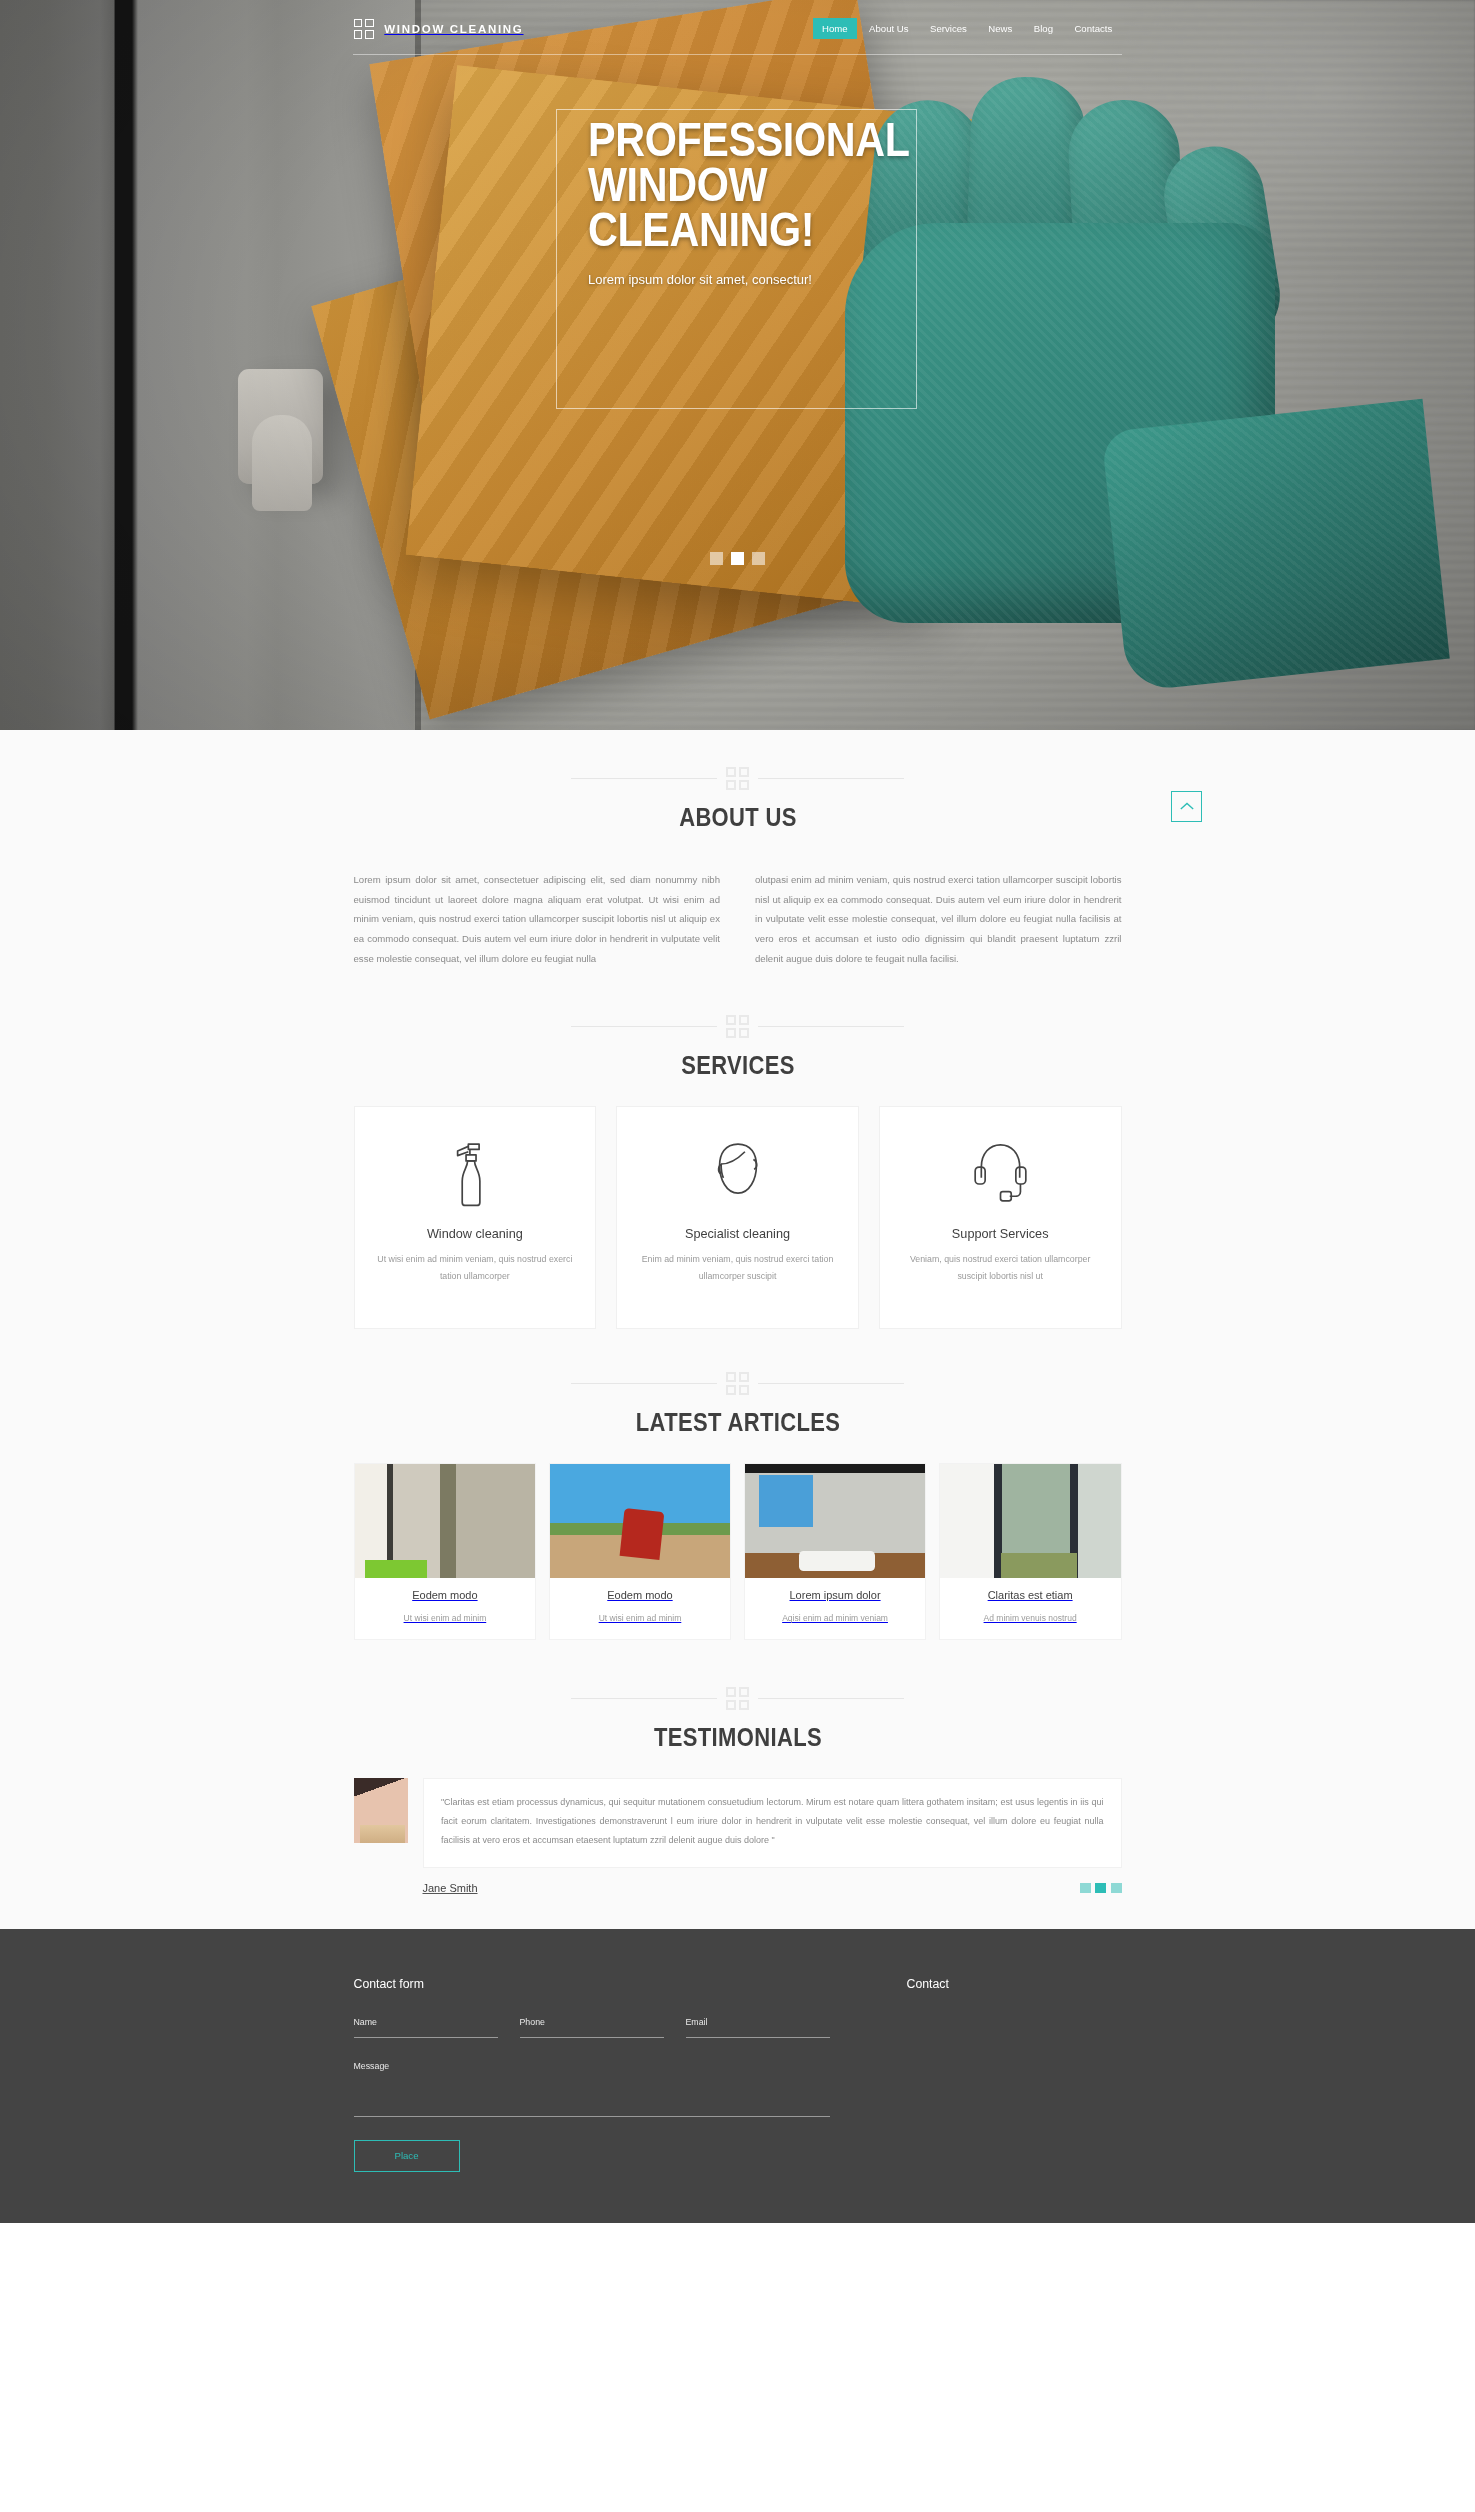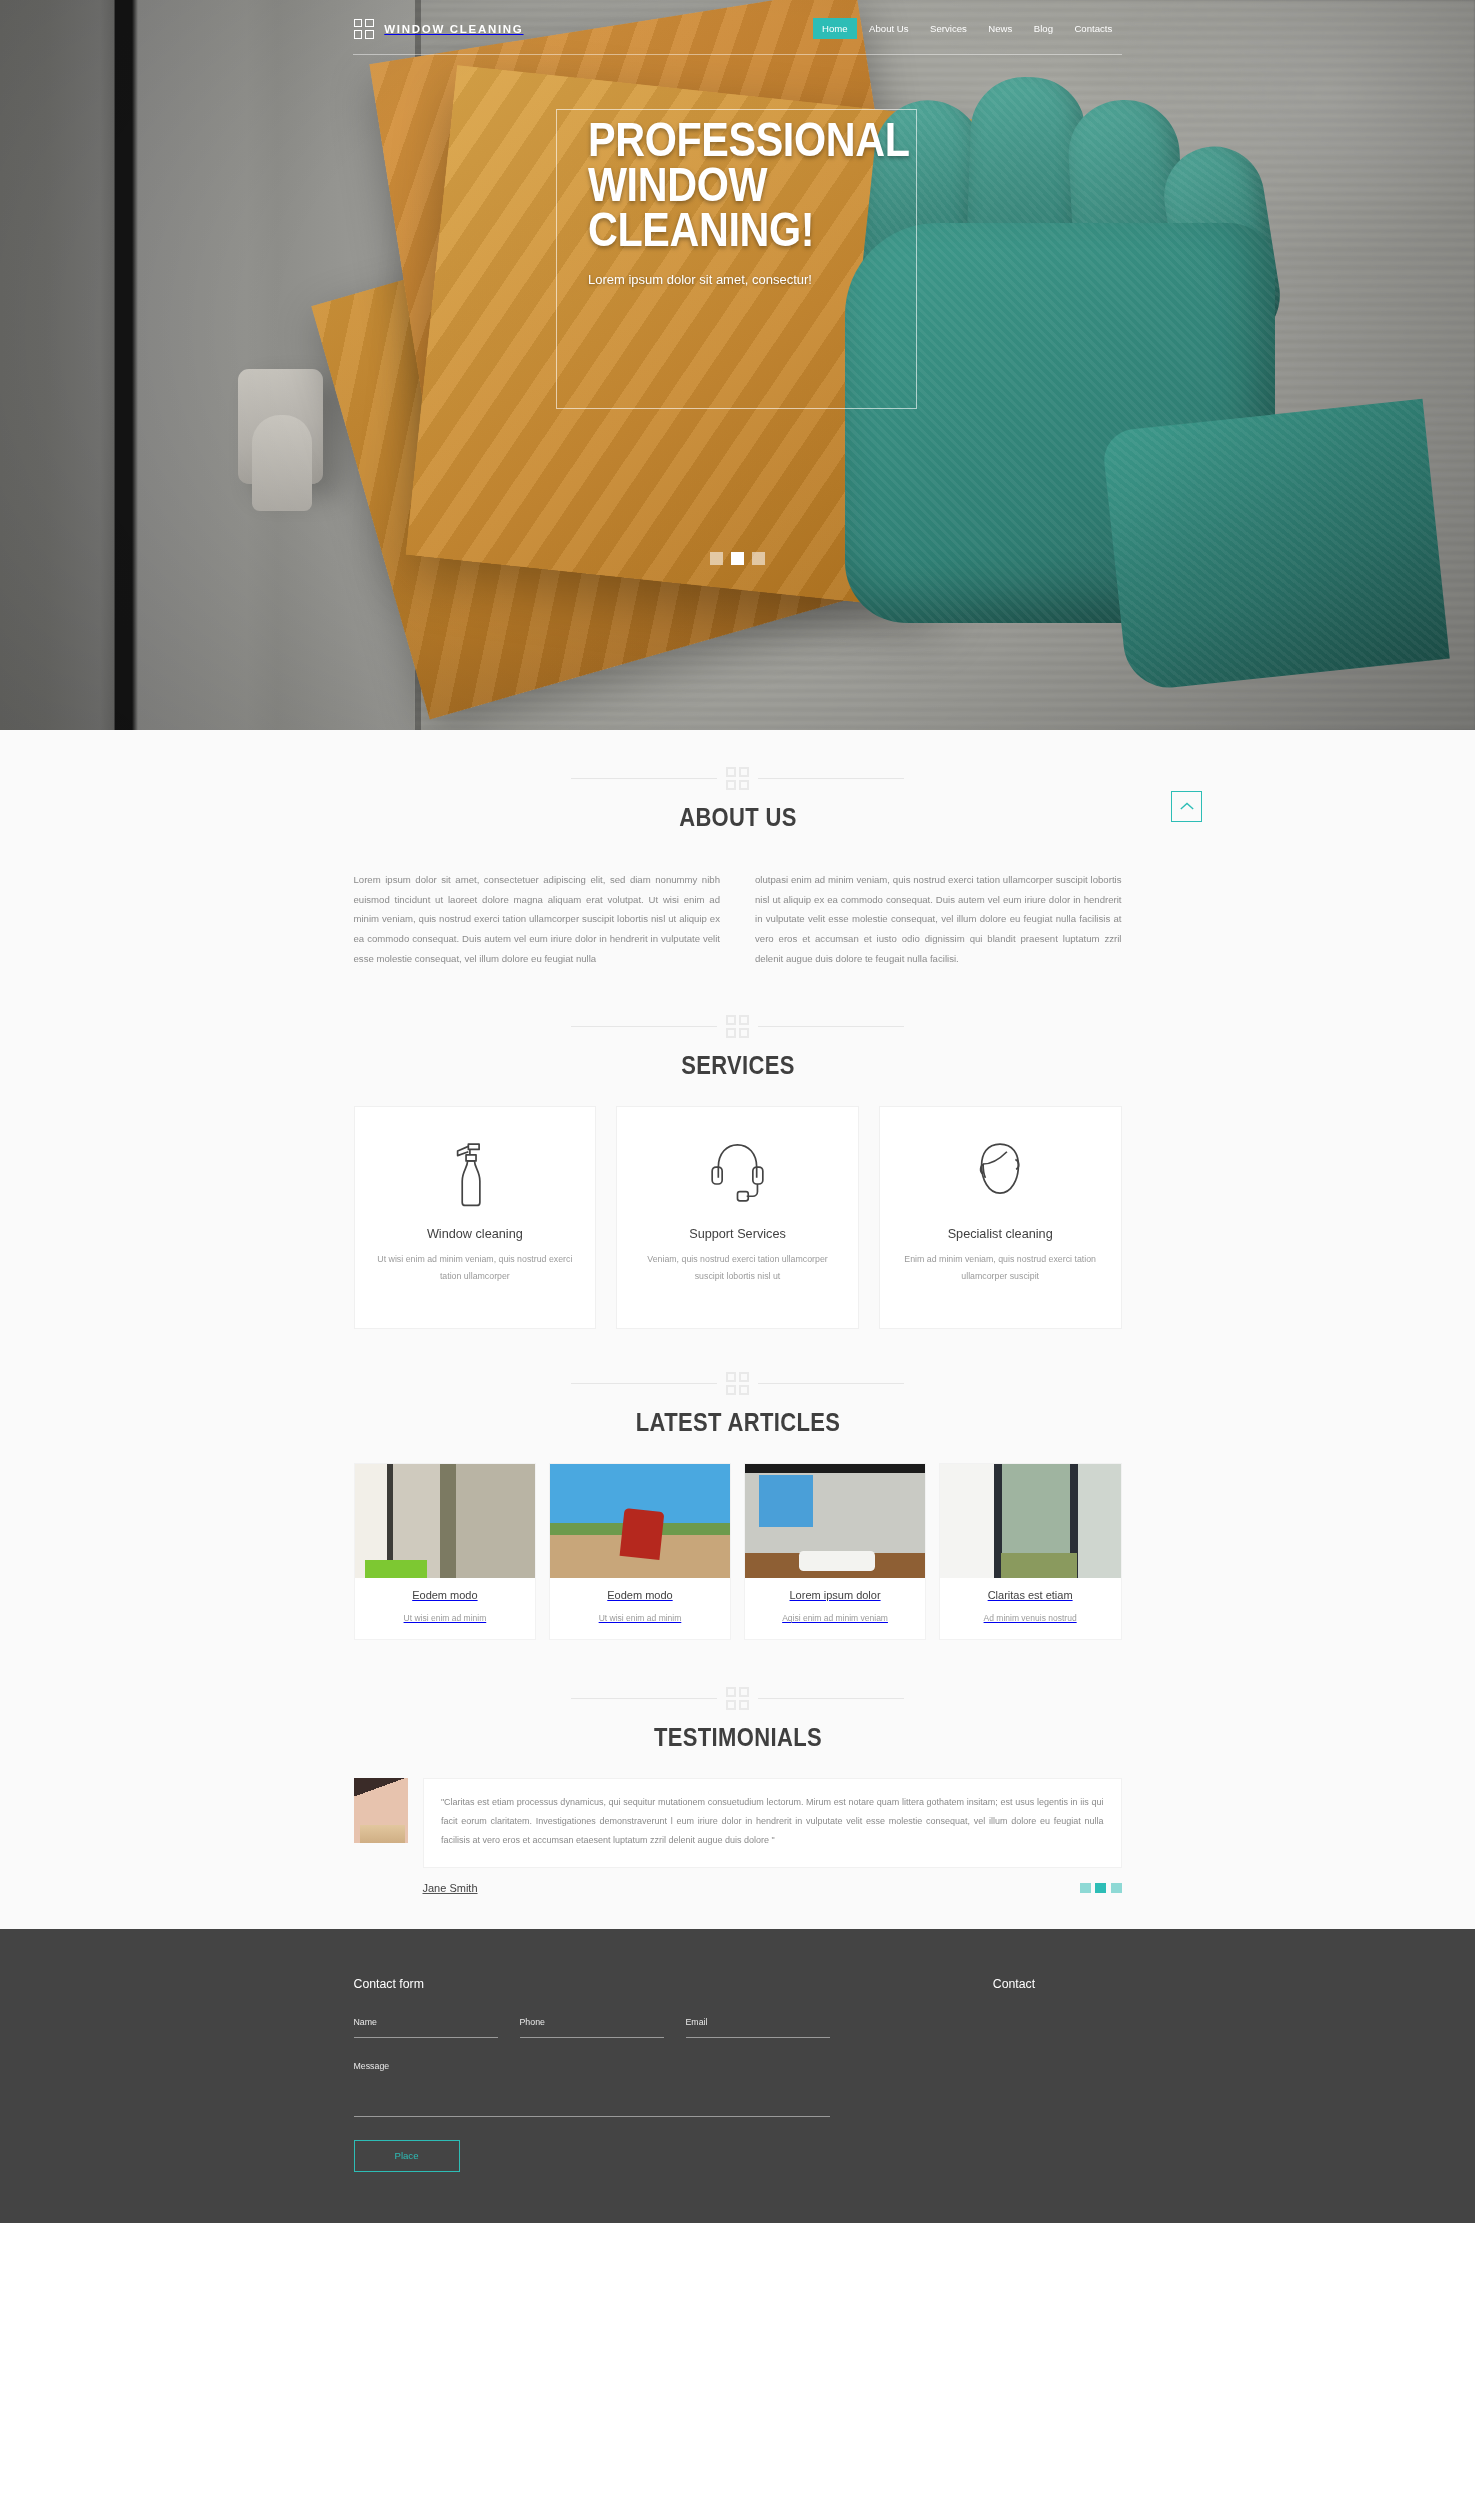--- a/index.html
+++ b/index.html
@@ -286,21 +286,21 @@
     position: absolute; left: 1171px; top: 791px;
     width: 31px; height: 31px; border: 0.8px solid #2dbdb6;
     display: flex; align-items: center; justify-content: center;
     background: #fafafa; z-index: 20;
   }
 
   
   .footer { background: #444444; padding: 48px 0 51px; }
   .f-row { display: flex; }
   .f-left { width: 476px; }
-  .f-right { flex: 1; padding-left: 77px; text-align: center; }
+  .f-right { flex: 1; padding-left: 77px; }
   .f-head { color: #fff; font-size: 12.3px; margin-bottom: 26px; }
   .f-fields { display: flex; gap: 22px; }
   .f-field { flex: 1; }
   .f-field label, .f-msg label { display:block; color:#e9e9e9; font-size: 8.8px; }
   .f-line { height: 0.8px; background: #9a9a9a; margin-top: 10px; }
   .f-msg { margin-top: 23px; }
   .f-msg .f-line { margin-top: 45px; }
   .f-send {
     margin-top: 23px; width: 106px; height: 32px;
     border: 0.8px solid #2dbdb6; background: transparent;
@@ -459,44 +459,44 @@
               <rect x="17" y="18" width="13" height="8"></rect>
               <path d="M19 26 C19 34 12 40 12 52 v28 a4 4 0 0 0 4 4 h15 a4 4 0 0 0 4 -4 V52 c0 -12 -7 -18 -7 -26 z"></path>
             </svg>
           </div>
           <div class="svc-name">Window cleaning</div>
           <div class="svc-desc">Ut wisi enim ad minim veniam, quis nostrud exerci tation ullamcorper</div>
         </div>
 
         <div class="svc-card">
           <div class="svc-icon">
+            <svg width="54" height="66" viewBox="0 0 70 86" fill="none" stroke="#444" stroke-width="2.2" stroke-linejoin="round">
+              <path d="M35 4 C18 4 11 17 11 32 c0 18 9 36 24 36 s24 -18 24 -36 C59 17 52 4 35 4 z"></path>
+              <path d="M13 30 C22 30 32 26 44 14"></path>
+              <path d="M13 30 C13 38 14 44 16 48"></path>
+              <path d="M55 24 c5 2 6 10 1 13"></path>
+              <path d="M14 30 c-5 2 -6 10 -1 13"></path>
+            </svg>
+          </div>
+          <div class="svc-name">Specialist cleaning</div>
+          <div class="svc-desc">Enim ad minim veniam, quis nostrud exerci tation ullamcorper suscipit</div>
+        </div>
+
+        <div class="svc-card">
+          <div class="svc-icon">
             <svg width="57" height="66" viewBox="0 0 74 86" fill="none" stroke="#444" stroke-width="2.2" stroke-linejoin="round">
               <path d="M12 48 V34 C12 16 23 5 37 5 s25 11 25 29 v14"></path>
               <rect x="4" y="34" width="13" height="22" rx="5"></rect>
               <rect x="57" y="34" width="13" height="22" rx="5"></rect>
               <path d="M63 56 v10 a6 6 0 0 1 -6 6 h-8"></path>
               <rect x="37" y="66" width="14" height="12" rx="3"></rect>
             </svg>
           </div>
           <div class="svc-name">Support Services</div>
           <div class="svc-desc">Veniam, quis nostrud exerci tation ullamcorper suscipit lobortis nisl ut</div>
-        </div>
-
-        <div class="svc-card">
-          <div class="svc-icon">
-            <svg width="54" height="66" viewBox="0 0 70 86" fill="none" stroke="#444" stroke-width="2.2" stroke-linejoin="round">
-              <path d="M35 4 C18 4 11 17 11 32 c0 18 9 36 24 36 s24 -18 24 -36 C59 17 52 4 35 4 z"></path>
-              <path d="M13 30 C22 30 32 26 44 14"></path>
-              <path d="M13 30 C13 38 14 44 16 48"></path>
-              <path d="M55 24 c5 2 6 10 1 13"></path>
-              <path d="M14 30 c-5 2 -6 10 -1 13"></path>
-            </svg>
-          </div>
-          <div class="svc-name">Specialist cleaning</div>
-          <div class="svc-desc">Enim ad minim veniam, quis nostrud exerci tation ullamcorper suscipit</div>
         </div>
 
       </div>
     </div>
   </section>
 
   <section class="sec articles">
     <div class="wrap">
       <div class="ornament">
         <span class="ln"></span>

